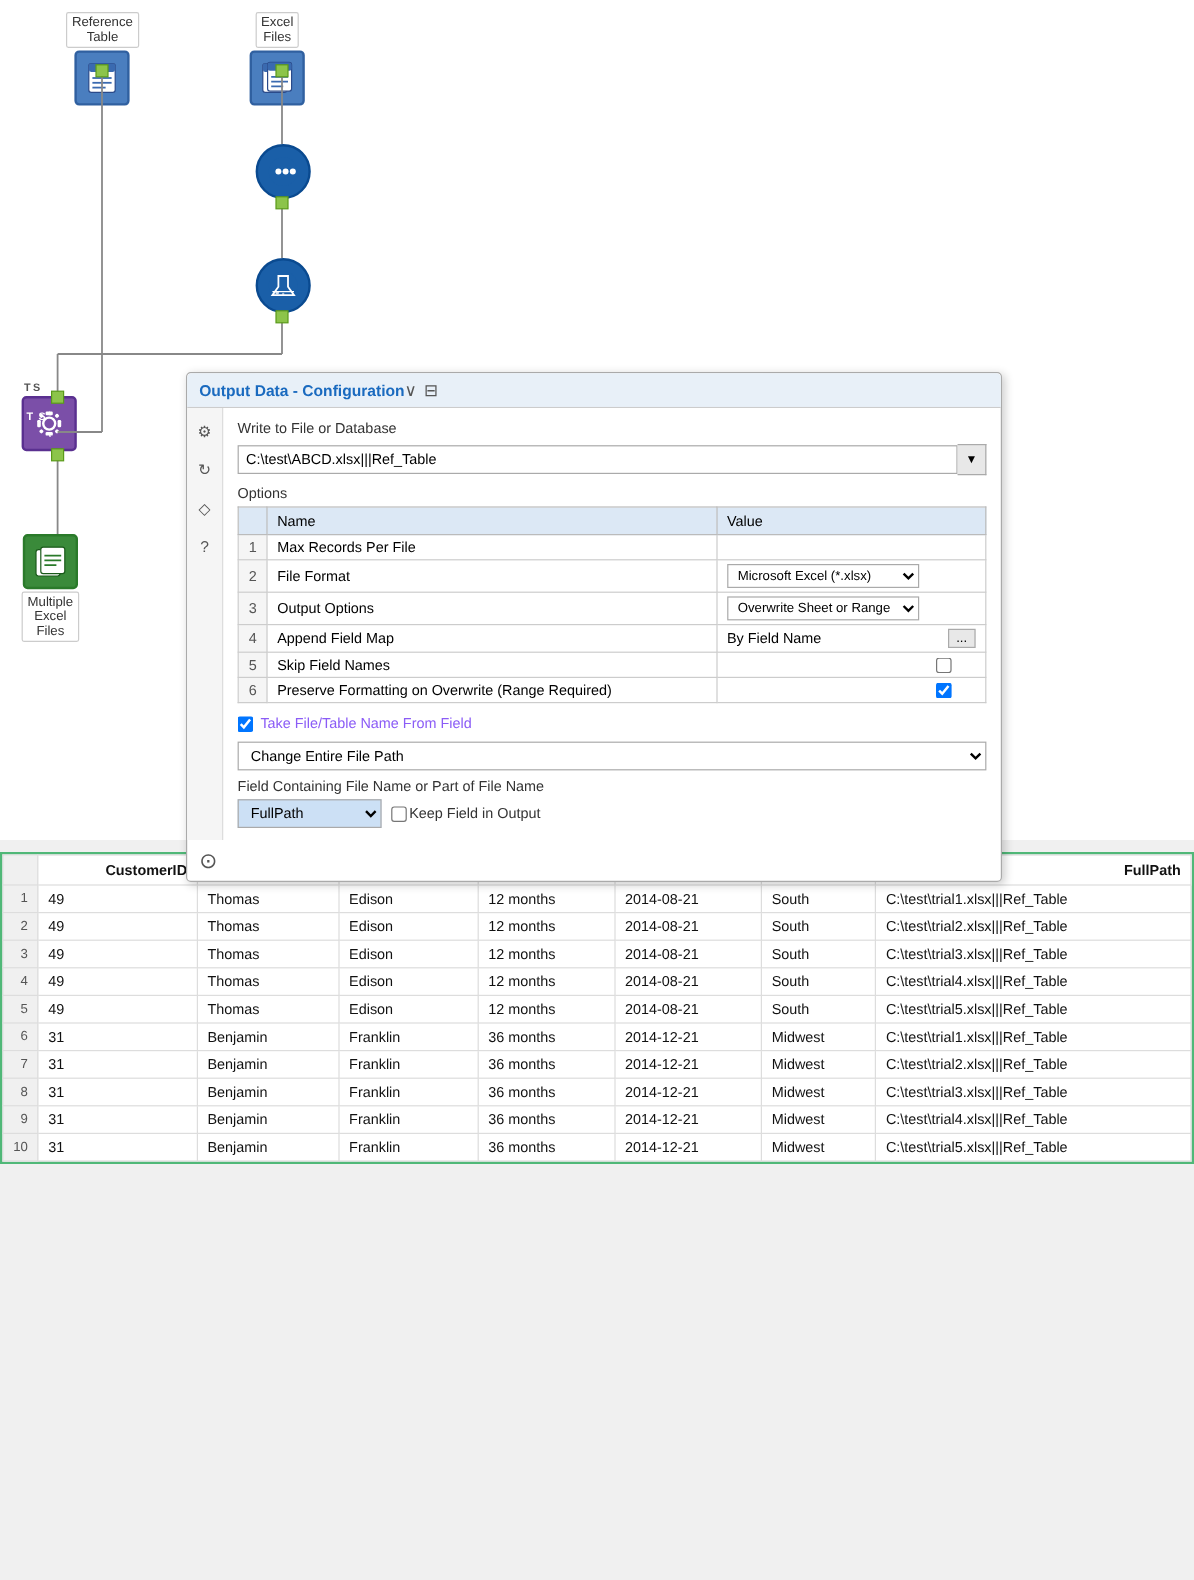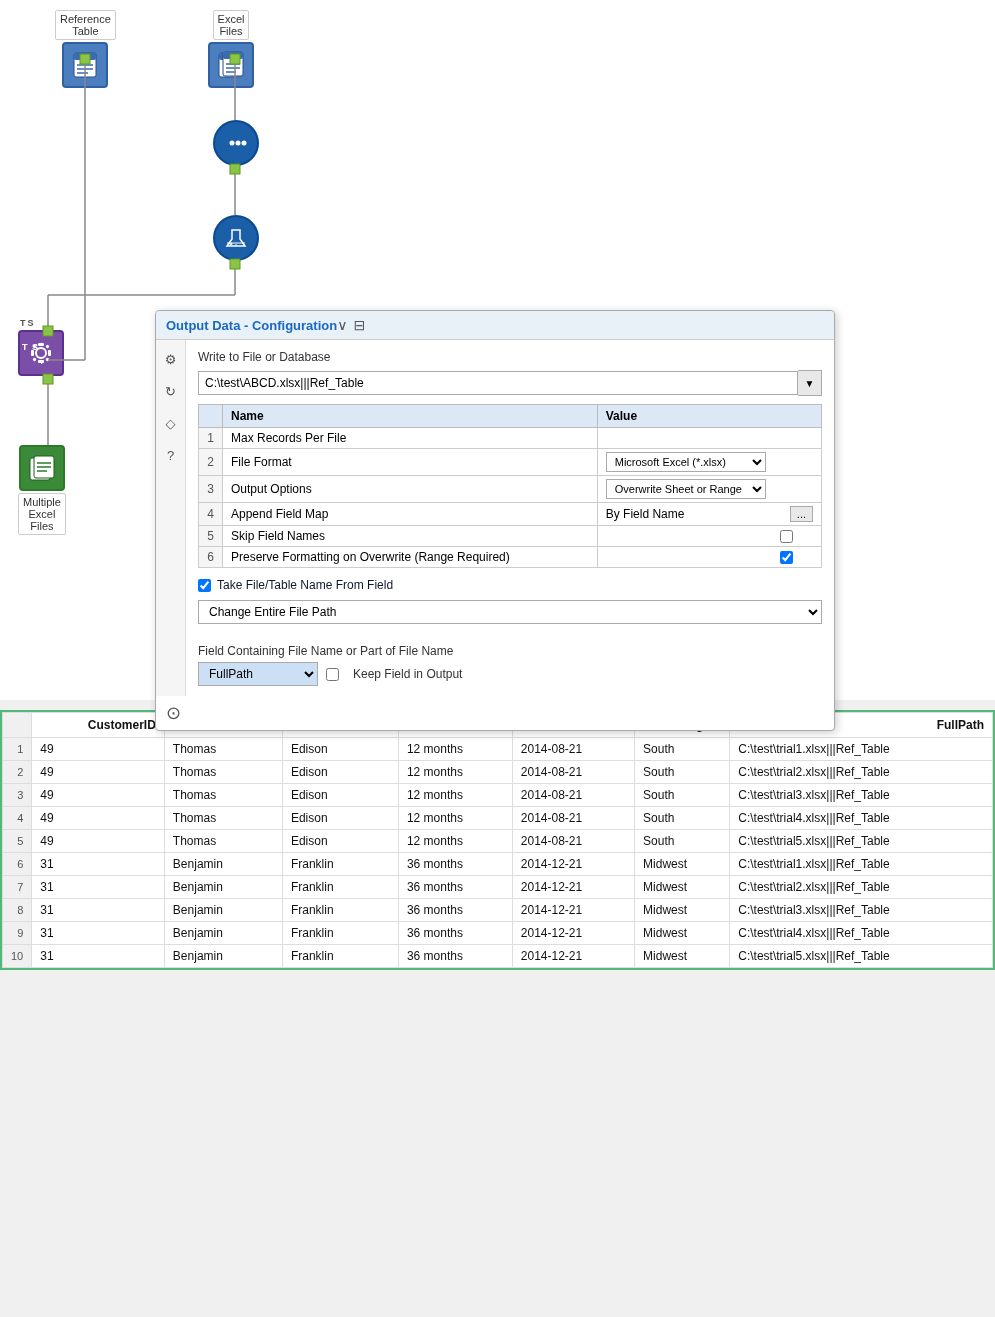--- a/index.html
+++ b/index.html
@@ -149,21 +149,21 @@
       border-collapse: collapse;
       margin-bottom: 10px;
     }
 
     .options-table th {
       background: #dce8f5;
       border: 1px solid #bbb;
       padding: 4px 8px;
       text-align: left;
       font-size: 12px;
-      font-weight: 700;
+      font-weight: 400;
     }
 
     .options-table td {
       border: 1px solid #ccc;
       padding: 3px 8px;
       font-size: 12px;
       vertical-align: middle;
     }
 
     .options-table td:first-child {
@@ -197,27 +197,27 @@
 
     .take-name-row {
       display: flex;
       align-items: center;
       gap: 6px;
       margin-bottom: 8px;
     }
 
     .take-name-label {
       font-size: 12px;
-      color: #0f172a;
+      color: #8b5cf6;
     }
 
     .change-path-row {
       display: flex;
       align-items: center;
-      margin-bottom: 20px;
+      margin-bottom: 6px;
       justify-content: flex-end;
     }
 
     .change-path-select {
       flex: 1;
       font-size: 12px;
       border: 1px solid #aaa;
       padding: 3px 6px;
       background: white;
     }
@@ -238,21 +238,21 @@
       font-size: 12px;
       border: 1px solid #aaa;
       padding: 3px 6px;
       background: #cce0f5;
       min-width: 120px;
     }
 
     .keep-field-row {
       display: flex;
       align-items: center;
-      gap: 14px;
+      gap: 2px;
       font-size: 12px;
       color: #333;
     }
 
     .config-footer {
       padding: 6px 10px;
       display: flex;
       justify-content: flex-start;
     }
 
@@ -487,20 +487,21 @@
       </div>
 
       <div class="config-content">
         <div class="config-section-title">Write to File or Database</div>
 
         <div class="file-path-row">
           <input class="file-path-input" value="C:\test\ABCD.xlsx|||Ref_Table" readonly="" style="">
           <button class="file-path-btn">▼</button>
         </div>
 
+        <div class="options-label">Options</div>
 
         <table class="options-table">
           <thead>
             <tr>
               <th></th>
               <th>Name</th>
               <th>Value</th>
             </tr>
           </thead>
           <tbody>

